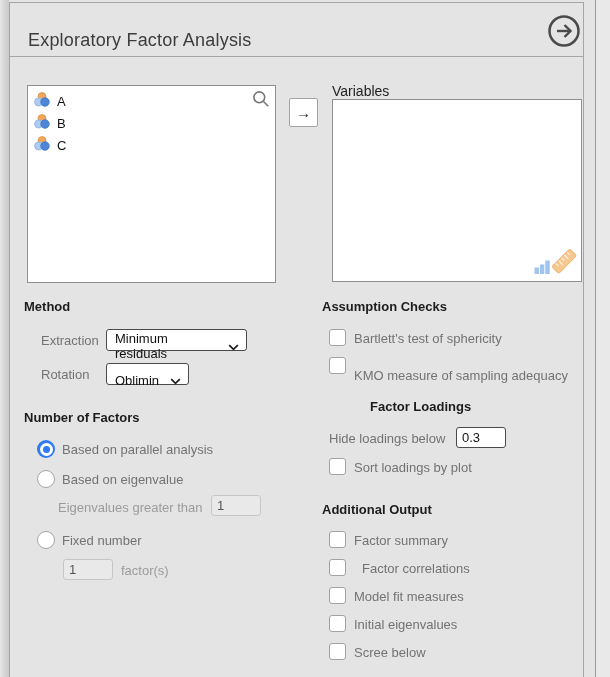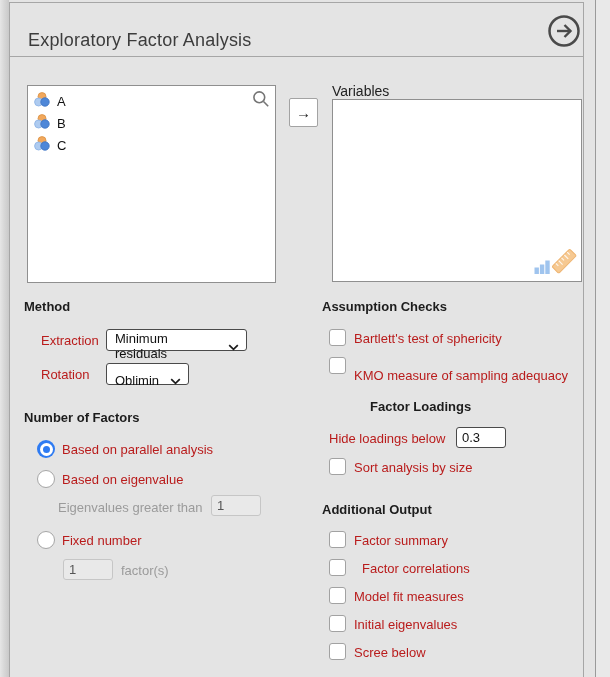--- a/index.html
+++ b/index.html
@@ -54,21 +54,21 @@
   .search-icon { position:absolute; right:5px; top:4px; }
   .type-icons { position:absolute; right:3px; bottom:2px; display:flex; align-items:flex-end; }
   .move-btn {
     position:absolute; left:289px; top:98px; width:29px; height:29px;
     background:#fff; border:1px solid #a3a3a3; border-radius:2px;
     display:flex; align-items:center; justify-content:center;
     font-size:15px; color:#222; cursor:pointer;
   }
   
   .heading { position:absolute; font-size:13px; font-weight:bold; color:#1c1c1c; }
-  .lbl     { position:absolute; font-size:13px; color:#b91c1c; }
+  .lbl     { position:absolute; font-size:13px; color:#737373; }
   .lbl-dim { position:absolute; font-size:13px; color:#9b9b9b; }
   
   .select {
     position:absolute; height:22px; background:#fff;
     border:1px solid #4a4a4a; border-radius:3px;
     display:flex; align-items:center; justify-content:space-between;
     padding:12px 7px 0 8px; font-size:13px; color:#111; cursor:pointer;
   }
   .select svg { flex:none; margin-left:8px; }
   
@@ -237,21 +237,21 @@
 
 <div class="checkbox" style="left:329px; top:357px;"></div>
 <span class="lbl" style="left:354px; top:359px;margin-top:9px;">KMO measure of sampling adequacy</span>
 
 <span class="heading" style="left:322px; top:399px;padding-left:48px;">Factor Loadings</span>
 
 <span class="lbl" style="left:329px; top:431px;">Hide loadings below</span>
 <input class="txt enabled" style="left: 456px; top: 427px;" value="0.3">
 
 <div class="checkbox" style="left:329px; top:458px;"></div>
-<span class="lbl" style="left:354px; top:460px;">Sort analysis by size</span>
+<span class="lbl" style="left:354px; top:460px;">Sort loadings by plot</span>
 
 <span class="heading" style="left:322px; top:502px;">Additional Output</span>
 
 <div class="checkbox" style="left:329px; top:531px;"></div>
 <span class="lbl" style="left:354px; top:533px;">Factor summary</span>
 
 <div class="checkbox" style="left:329px; top:559px;"></div>
 <span class="lbl" style="left:362px; top:561px;">Factor correlations</span>
 
 <div class="checkbox" style="left:329px; top:587px;"></div>

